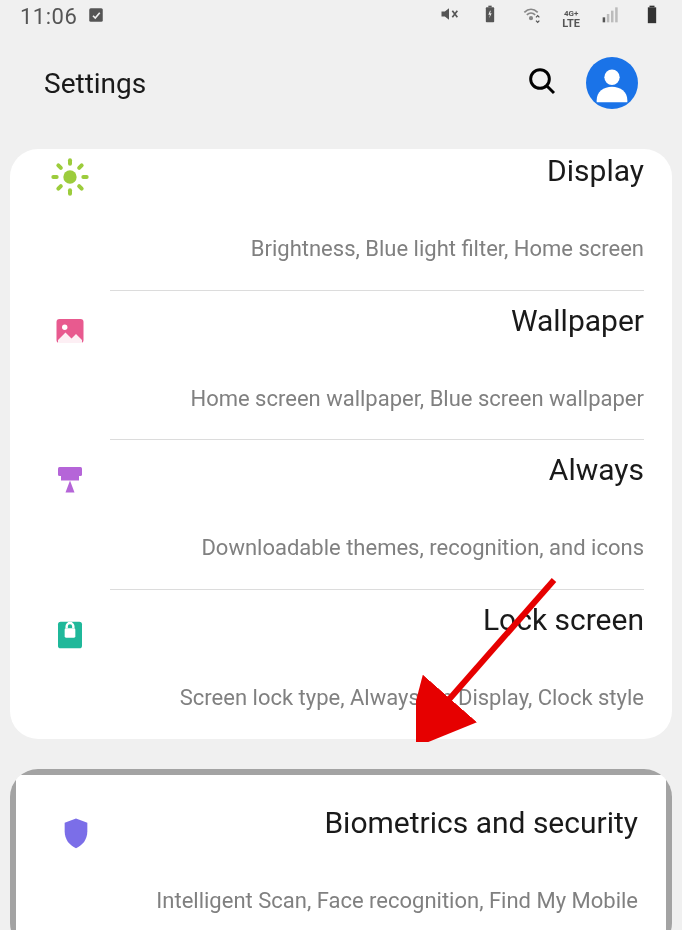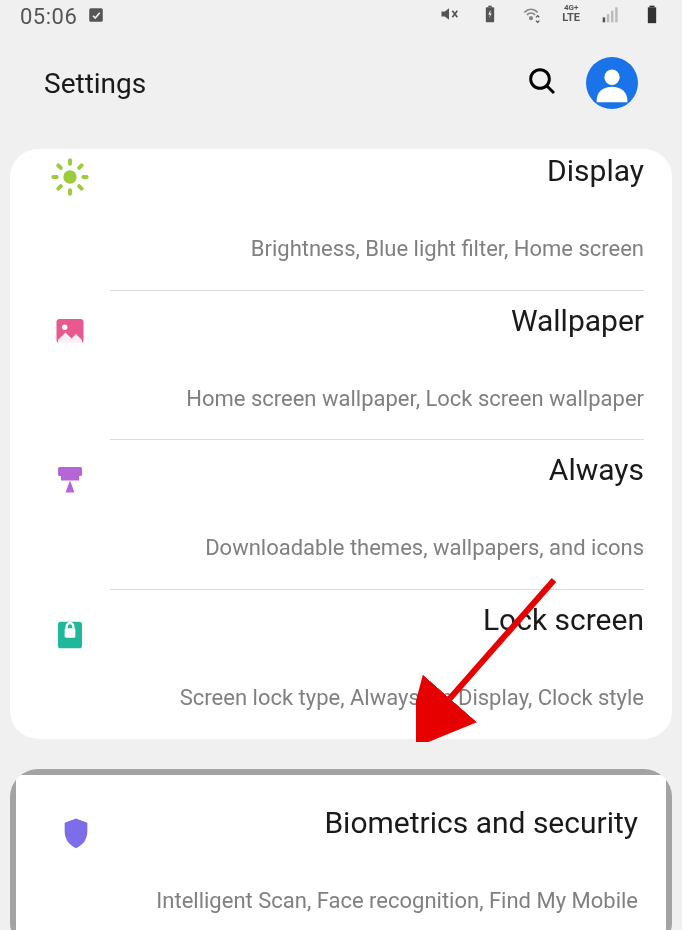--- a/index.html
+++ b/index.html
@@ -13,21 +13,21 @@
     }
     .status-bar {
       display: flex;
       justify-content: space-between;
       align-items: center;
       padding: 4px 20px 8px 20px;
       font-size: 20px;
       color: #444;
     }
     .status-left { display: flex; align-items: center; gap: 10px; }
-    .status-right { display: flex; align-items: flex-start; gap: 21px; }
+    .status-right { display: flex; align-items: flex-end; gap: 21px; }
     .clock { font-size: 22px; font-weight: 400; letter-spacing: 0.5px; color: #555; }
     .checklist-icon svg { width: 18px; height: 18px; }
     .status-icon svg { width: 20px; height: 20px; }
     .header {
       display: flex;
       align-items: center;
       justify-content: space-between;
       padding: 20px 44px 40px 44px;
     }
     .header-title {
@@ -97,21 +97,21 @@
     .arrow {
       position: absolute;
       pointer-events: none;
     }
   </style>
 </head>
 <body>
 
 <div class="status-bar">
   <div class="status-left">
-    <span class="clock">05:06</span>
+    <span class="clock">11:06</span>
     <span class="checklist-icon">
       <svg viewBox="0 0 24 24" fill="none">
           <rect x="3" y="3" width="18" height="18" rx="2" fill="#555"></rect>
           <path d="M8 13l3 3 6-7" stroke="#f0f0f0" stroke-width="2.2" fill="none"></path>
         </svg>
     </span>
   </div>
   <div class="status-right">
     <span class="status-icon">
       <svg viewBox="0 0 24 24" fill="#555">
@@ -201,36 +201,36 @@
   <div class="item">
     <div class="item-icon">
       <svg width="36" height="36" viewBox="0 0 24 24">
           <rect x="3" y="4" width="18" height="16" rx="2" fill="#e85a8f"></rect>
           <circle cx="8.5" cy="9.5" r="1.8" fill="#fff"></circle>
           <path d="M4 18l5-5 4 4 3-3 4 4v2H4z" fill="#fff" opacity="0.9"></path>
         </svg>
     </div>
     <div class="item-body">
       <div class="item-title">Wallpaper</div>
-      <div class="item-sub">Home screen wallpaper, Lock screen wallpaper</div>
+      <div class="item-sub">Home screen wallpaper, Blue screen wallpaper</div>
     </div>
   </div>
   <div class="divider"></div>
 
   <div class="item">
     <div class="item-icon">
       <svg width="36" height="40" viewBox="0 0 24 26">
           <rect x="4" y="3" width="16" height="6" rx="1" fill="#b565d8"></rect>
           <rect x="6" y="9" width="12" height="3" fill="#b565d8"></rect>
           <path d="M12 12 L9 20 L15 20 Z" fill="#b565d8"></path>
         </svg>
     </div>
     <div class="item-body">
       <div class="item-title">Always</div>
-      <div class="item-sub">Downloadable themes, wallpapers, and icons</div>
+      <div class="item-sub">Downloadable themes, recognition, and icons</div>
     </div>
   </div>
   <div class="divider"></div>
 
   <div class="item">
     <div class="item-icon">
       <svg width="32" height="38" viewBox="0 0 24 28">
           <rect x="3" y="7" width="18" height="20" rx="2" fill="#1fb89a"></rect>
           <rect x="8" y="12" width="8" height="7" rx="1" fill="#fff"></rect>
           <path d="M9.5 12v-1.5a2.5 2.5 0 015 0V12" fill="none" stroke="#fff" stroke-width="1.8"></path>

